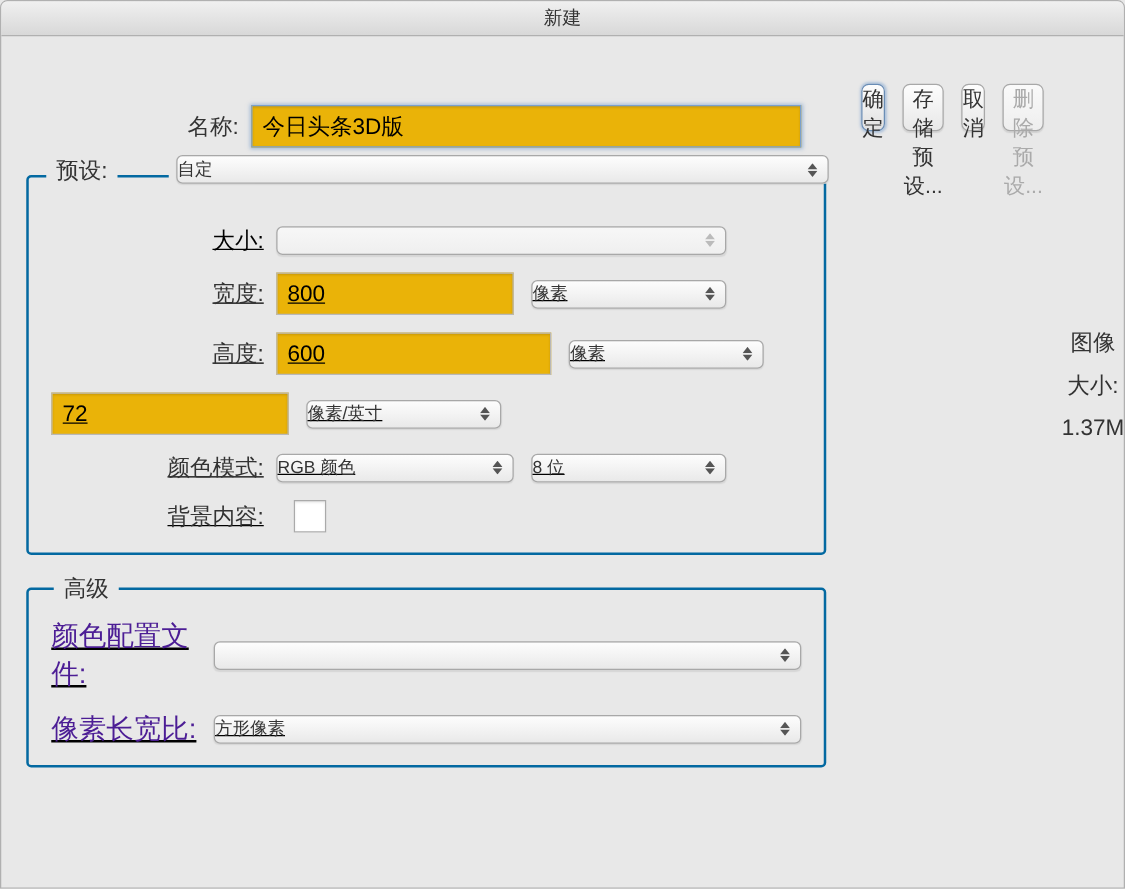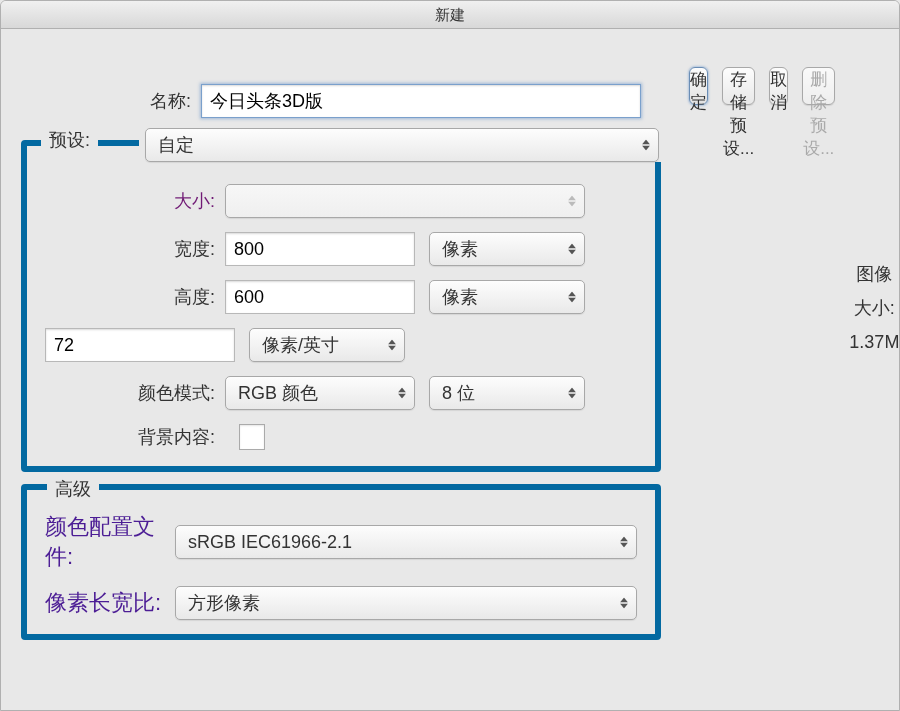--- a/index.html
+++ b/index.html
@@ -74,70 +74,71 @@
       margin-bottom: 14px;
     }
     .row-label {
       width: 180px;
       text-align: right;
       font-size: 18px;
       color: #333;
       padding-right: 10px;
     }
     .row-label.disabled {
-      color: #701a75;
+      color: #000000;
     }
     input.textfield {
       height: 34px;
       border: 1px solid #b8b8b8;
-      background: #ffffff;
+      background: #eab308;
       box-shadow: inset 0 1px 2px rgba(0,0,0,0.15);
       font-size: 18px;
       padding: 2px 8px;
       outline: none;
     }
     .textfield.name {
       width: 440px;
       box-shadow: inset 0 1px 2px rgba(0,0,0,0.15), 0 0 3px 1px rgba(90,140,200,0.5);
       border-color: #7aa0cc;
     }
     .dropdown {
-      height: 34px;
+      height: 23px;
       background: linear-gradient(to bottom, #fdfdfd, #e9e9e9);
       border: 1px solid #a8a8a8;
       border-radius: 5px;
       display: flex;
       align-items: center;
-      padding: 0 30px 0 12px;
+      padding: 0 30px 0 0;
       position: relative;
-      font-size: 18px;
+      font-size: 14px;
       color: #333;
       cursor: pointer;
       box-shadow: 0 1px 1px rgba(0,0,0,0.08);
     }
     .dropdown .chevrons {
       position: absolute;
       right: 8px;
       top: 50%;
       transform: translateY(-50%);
       display: flex;
       flex-direction: column;
       gap: 1px;
     }
     .dropdown .chevrons svg {
       width: 8px;
       height: 5px;
       display: block;
     }
     .fieldset {
-      border: 6px solid #0369a1;
+      border: 2px solid #0369a1;
       border-radius: 4px;
       position: relative;
       padding: 22px 18px 10px 18px;
       margin-bottom: 10px;
+      text-decoration: underline;
     }
     .fieldset-legend {
       position: absolute;
       top: -13px;
       background: #e8e8e8;
       padding: 0 8px;
       font-size: 18px;
       color: #333;
     }
     .preset-fieldset {
@@ -243,21 +244,21 @@
                 </svg>
               <svg viewBox="0 0 8 5">
                   <path d="M0 0 L4 5 L8 0 Z" fill="#555"></path>
                 </svg>
             </span>
           </div>
         </div>
 
         <div class="row">
           <div class="row-label">高度:</div>
-          <input class="textfield" style="width: 190px;" value="600">
+          <input class="textfield" style="width: 220px;" value="600">
           <div style="width:14px;"></div>
           <div class="dropdown" style="width:156px;">
             <span>像素</span>
             <span class="chevrons">
               <svg viewBox="0 0 8 5">
                   <path d="M0 5 L4 0 L8 5 Z" fill="#555"></path>
                 </svg>
               <svg viewBox="0 0 8 5">
                   <path d="M0 0 L4 5 L8 0 Z" fill="#555"></path>
                 </svg>
@@ -308,27 +309,26 @@
           </div>
         </div>
 
         <div class="row" style="margin-bottom:6px; ">
           <div class="row-label">背景内容:</div>
           <div style="width:14px;"></div>
           <div class="color-swatch"></div>
         </div>
       </div>
 
-      <div class="fieldset advanced-fieldset" style="margin-top:12px;">
+      <div class="fieldset advanced-fieldset" style="margin-top:26px;">
         <div class="fieldset-legend">高级</div>
 
         <div class="row">
           <div class="advanced-row-label">颜色配置文件:</div>
           <div class="dropdown" style="flex:1;">
-            <span>sRGB IEC61966-2.1</span>
             <span class="chevrons">
               <svg viewBox="0 0 8 5">
                   <path d="M0 5 L4 0 L8 5 Z" fill="#555"></path>
                 </svg>
               <svg viewBox="0 0 8 5">
                   <path d="M0 0 L4 5 L8 0 Z" fill="#555"></path>
                 </svg>
             </span>
           </div>
         </div>

